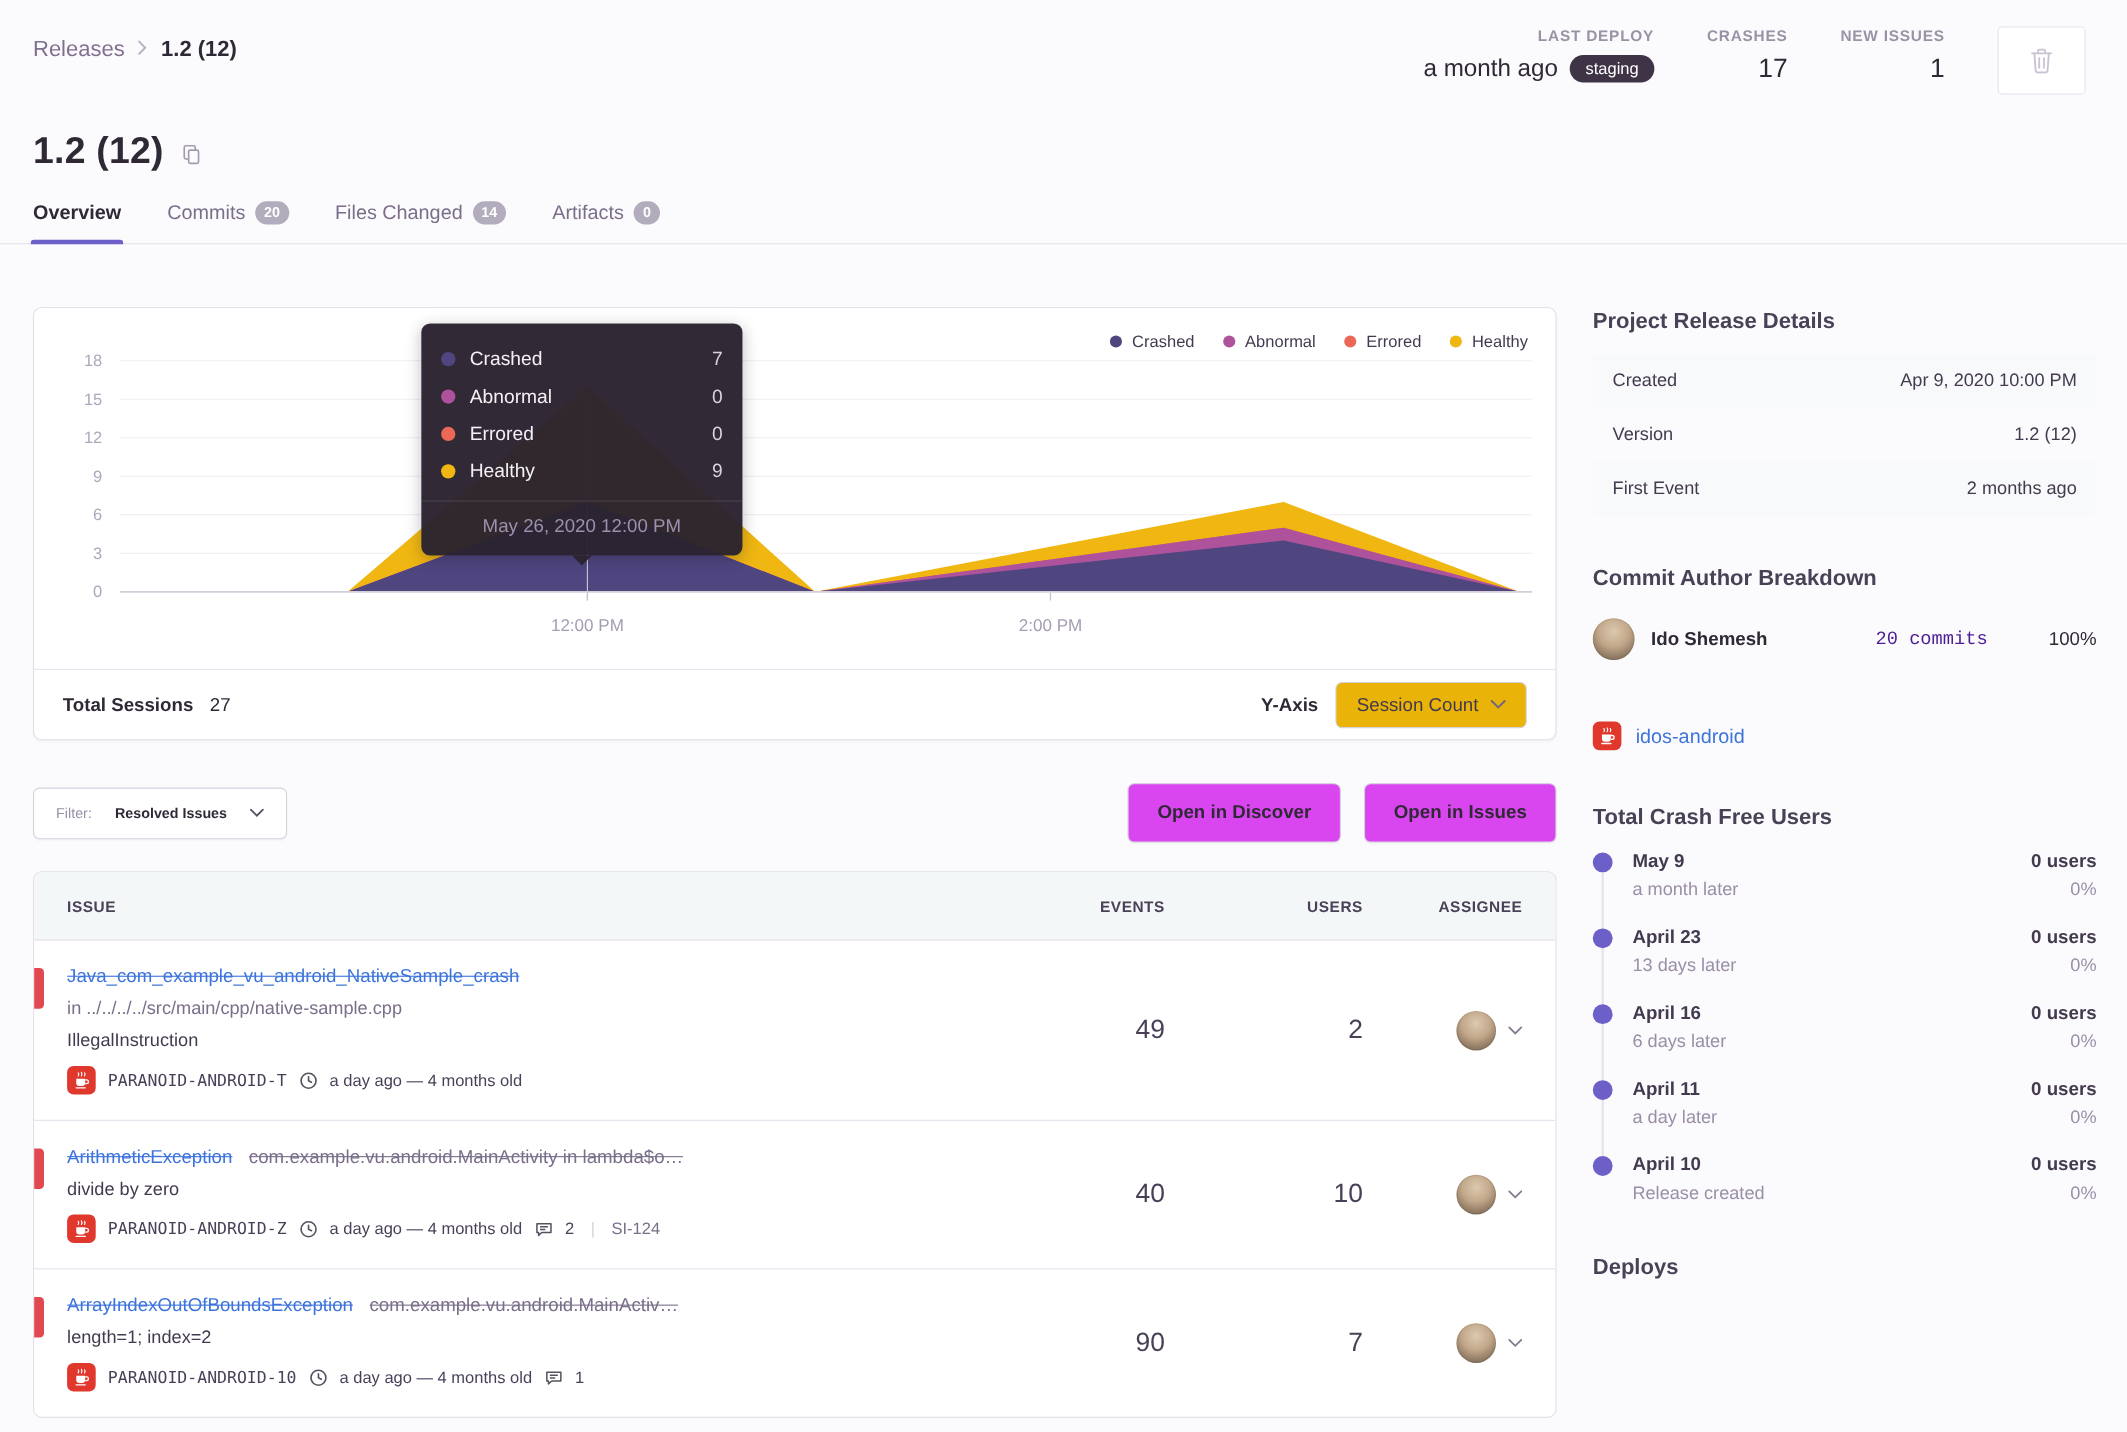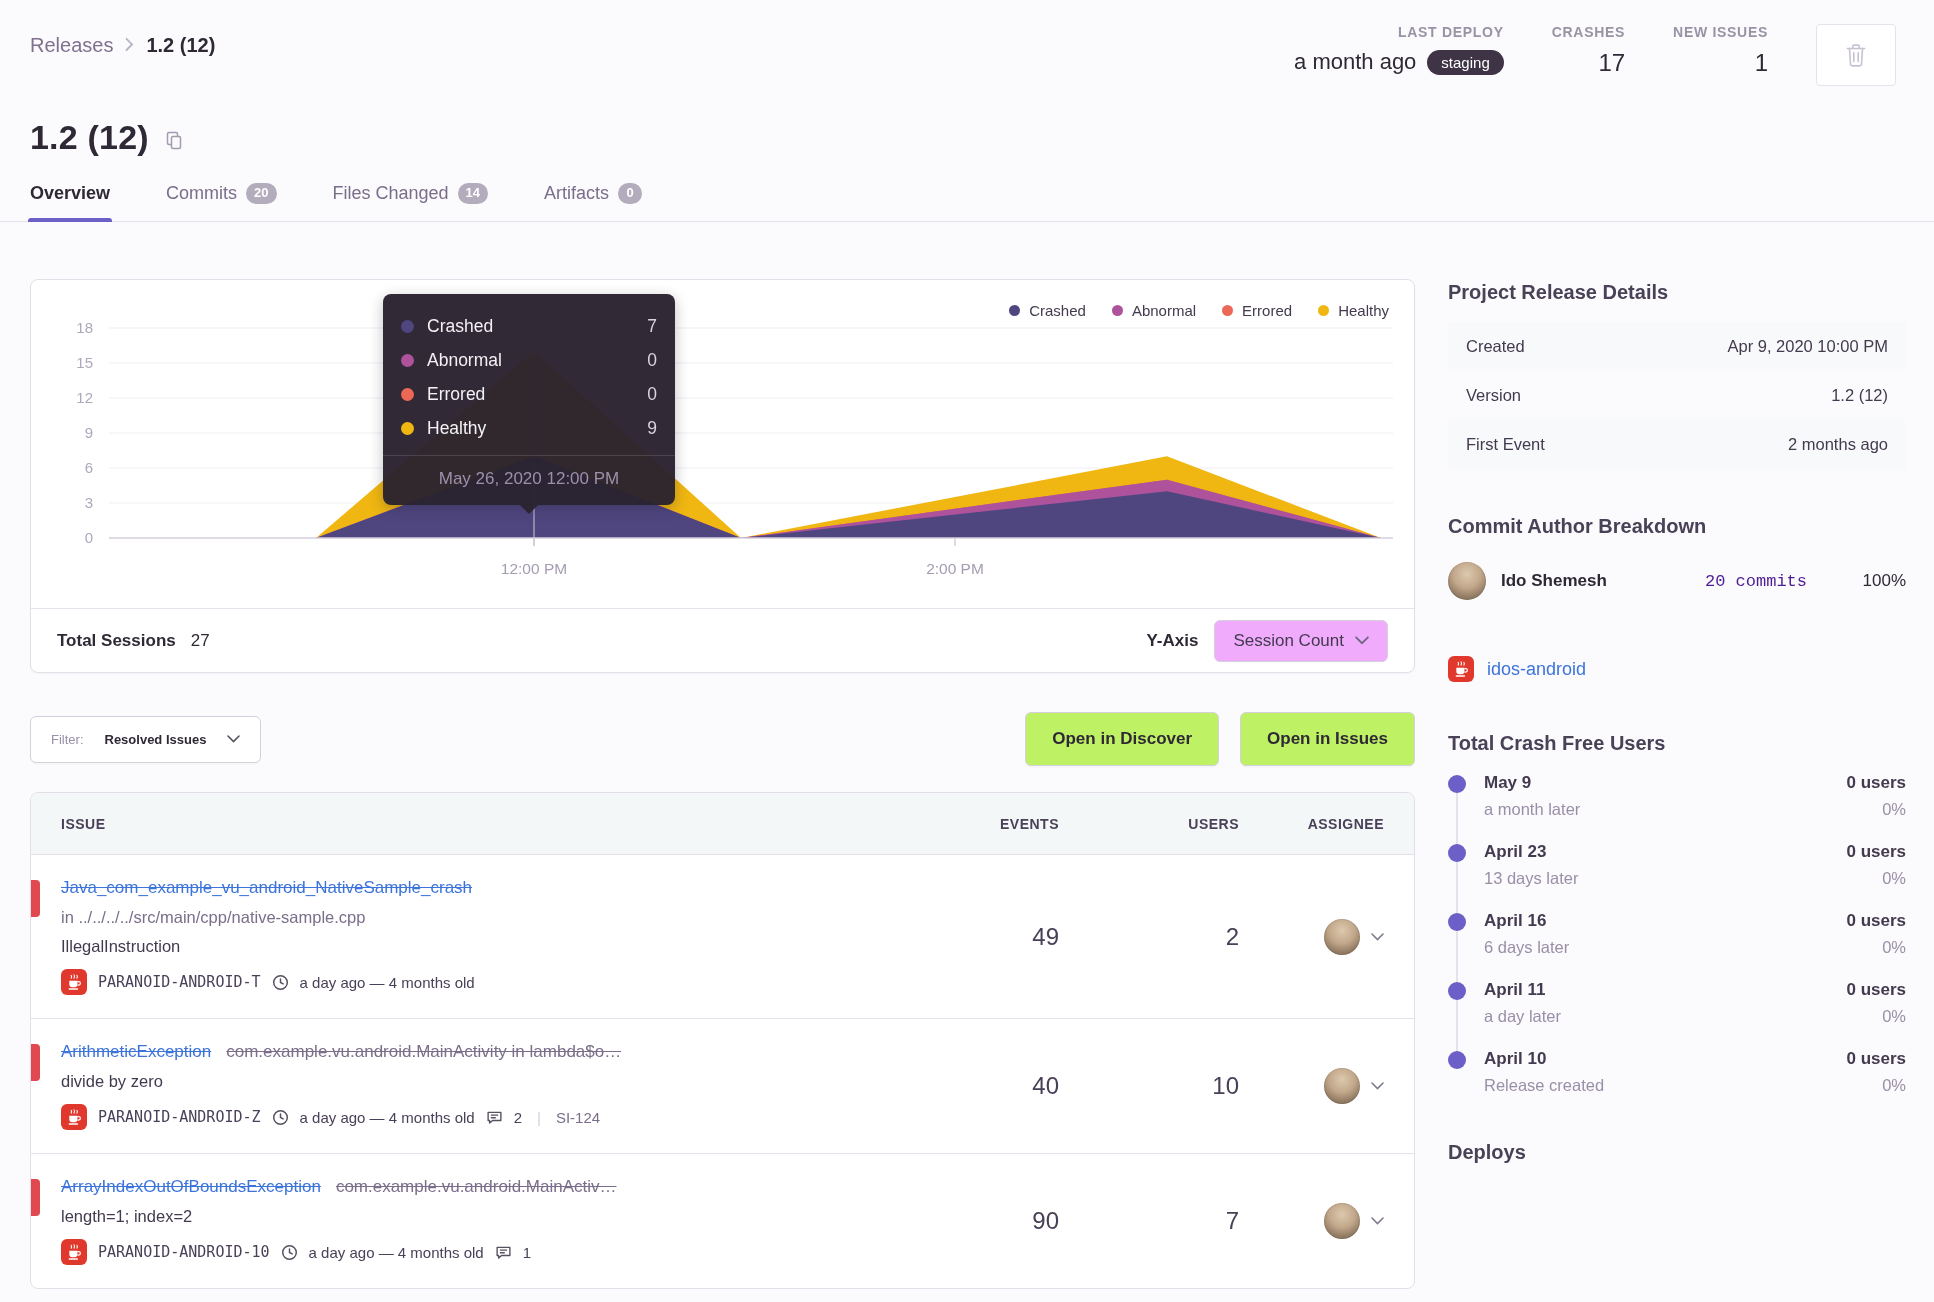--- a/index.html
+++ b/index.html
@@ -20,21 +20,21 @@
   .stat-label { font-size:14px; font-weight:bold; color:#9A92A5; letter-spacing:.7px; }
   .stat-value { margin-top:9px; font-size:22px; color:#2F2936; display:flex; align-items:center; gap:11px; justify-content:flex-end; }
   .stat-value.num { font-size:24px; display:block; }
   .env-badge { background:#3E3446; color:#fff; font-size:15px; padding:5px 14px; border-radius:20px; line-height:1; }
   .trash-btn { width:80px; height:62px; background:#fff; border:1px solid #E7E1EC; border-radius:4px;
     display:flex; align-items:center; justify-content:center; margin-left:0; cursor:pointer; }
   .title-row { margin-top:32px; display:flex; align-items:center; gap:15px; }
   .page-title { font-size:34px; font-weight:600; color:#2F2936; letter-spacing:.2px; }
   .copy-btn { background:none; border:none; cursor:pointer; display:flex; padding-top:6px; }
   .tabs-row { margin-top:26px; border-bottom:1px solid #E7E1EC; margin-left:-30px; margin-right:-38px; padding-left:30px; }
-  .tabs { display:flex; gap:56px; }
+  .tabs { display:flex; gap:42px; }
   .tab { font-size:18px; color:#7A6E8A; padding-bottom:17px; position:relative; display:flex; gap:9px; align-items:center; cursor:pointer; }
   .tab.active { color:#2F2936; font-weight:600; }
   .tab.active::after { content:""; position:absolute; left:-2px; right:-2px; bottom:-1px; height:4px; background:#6C5FC7; border-radius:3px 3px 0 0; }
   .tab-badge { background:#B2ACBC; color:#fff; font-size:13px; font-weight:bold; border-radius:20px; padding:3px 8px; min-width:24px; text-align:center; line-height:1.1; }
 
   
   .content { display:flex; padding:57px 28px 0 30px; gap:33px; align-items:flex-start; }
   .main-col { width:1385px; flex:none; }
   .sidebar { flex:1; min-width:0; padding-top:2px; }
 
@@ -51,31 +51,31 @@
   .tt-value { margin-left:auto; color:#D9D3E0; }
   .tt-dot { width:13px; height:13px; border-radius:50%; flex:none; }
   .tt-footer { border-top:1px solid rgba(255,255,255,.13); padding:13px 0 16px; text-align:center; color:#9C90AC; font-size:17px; }
   .tt-arrow { position:absolute; left:50%; bottom:-9px; margin-left:-9px; width:0; height:0;
     border-left:9px solid transparent; border-right:9px solid transparent; border-top:9px solid rgba(42,35,48,.97); }
   .chart-footer { border-top:1px solid #E7E1EC; height:64px; display:flex; align-items:center; padding:0 26px; }
   .ts-label { font-weight:bold; font-size:17px; color:#2F2936; }
   .ts-value { margin-left:15px; font-size:17px; color:#2F2936; }
   .yaxis-wrap { margin-left:auto; display:flex; align-items:center; gap:16px; }
   .yaxis-label { font-weight:bold; font-size:17px; color:#2F2936; }
-  .yaxis-btn { border:1px solid #D6D0DD; border-radius:6px; background:#f0abfc; padding:10px 18px; font-size:17px; color:#433A4F;
+  .yaxis-btn { border:1px solid #D6D0DD; border-radius:6px; background:#eab308; padding:10px 18px; font-size:17px; color:#433A4F;
     display:flex; gap:11px; align-items:center; cursor:pointer; }
 
   
   .filter-row { margin-top:39px; display:flex; align-items:center; }
   .filter-btn { background:#fff; border:1px solid #D6D0DD; border-radius:6px; padding:15px 20px; font-size:13px;
     display:flex; gap:21px; align-items:center; cursor:pointer; box-shadow:0 2px 0 rgba(0,0,0,.02); }
   .filter-label { color:#9A8FA8; }
   .filter-value { font-weight:bold; color:#2F2936; }
   .action-btns { margin-left:auto; display:flex; gap:21px; }
-  .action-btn { background:#bef264; border:1px solid #D6D0DD; border-radius:6px; padding:16px 26px; font-size:17px; font-weight:bold;
+  .action-btn { background:#d946ef; border:1px solid #D6D0DD; border-radius:6px; padding:16px 26px; font-size:17px; font-weight:bold;
     color:#2F2936; cursor:pointer; box-shadow:0 2px 0 rgba(0,0,0,.02); }
 
   
   .issues-card { margin-top:26px; background:#fff; border:1px solid #E4DEE9; border-radius:8px; overflow:hidden; }
   .table-header { display:flex; background:#F4F7F7; border-bottom:1px solid #E4DEE9; height:62px; align-items:center;
     font-size:14px; font-weight:bold; color:#4A4159; letter-spacing:.5px; }
   .col-issue { flex:1; padding-left:30px; min-width:0; }
   .col-events { width:165px; text-align:right; flex:none; }
   .col-users  { width:180px; text-align:right; flex:none; }
   .col-assignee { width:175px; text-align:right; flex:none; padding-right:30px; }

